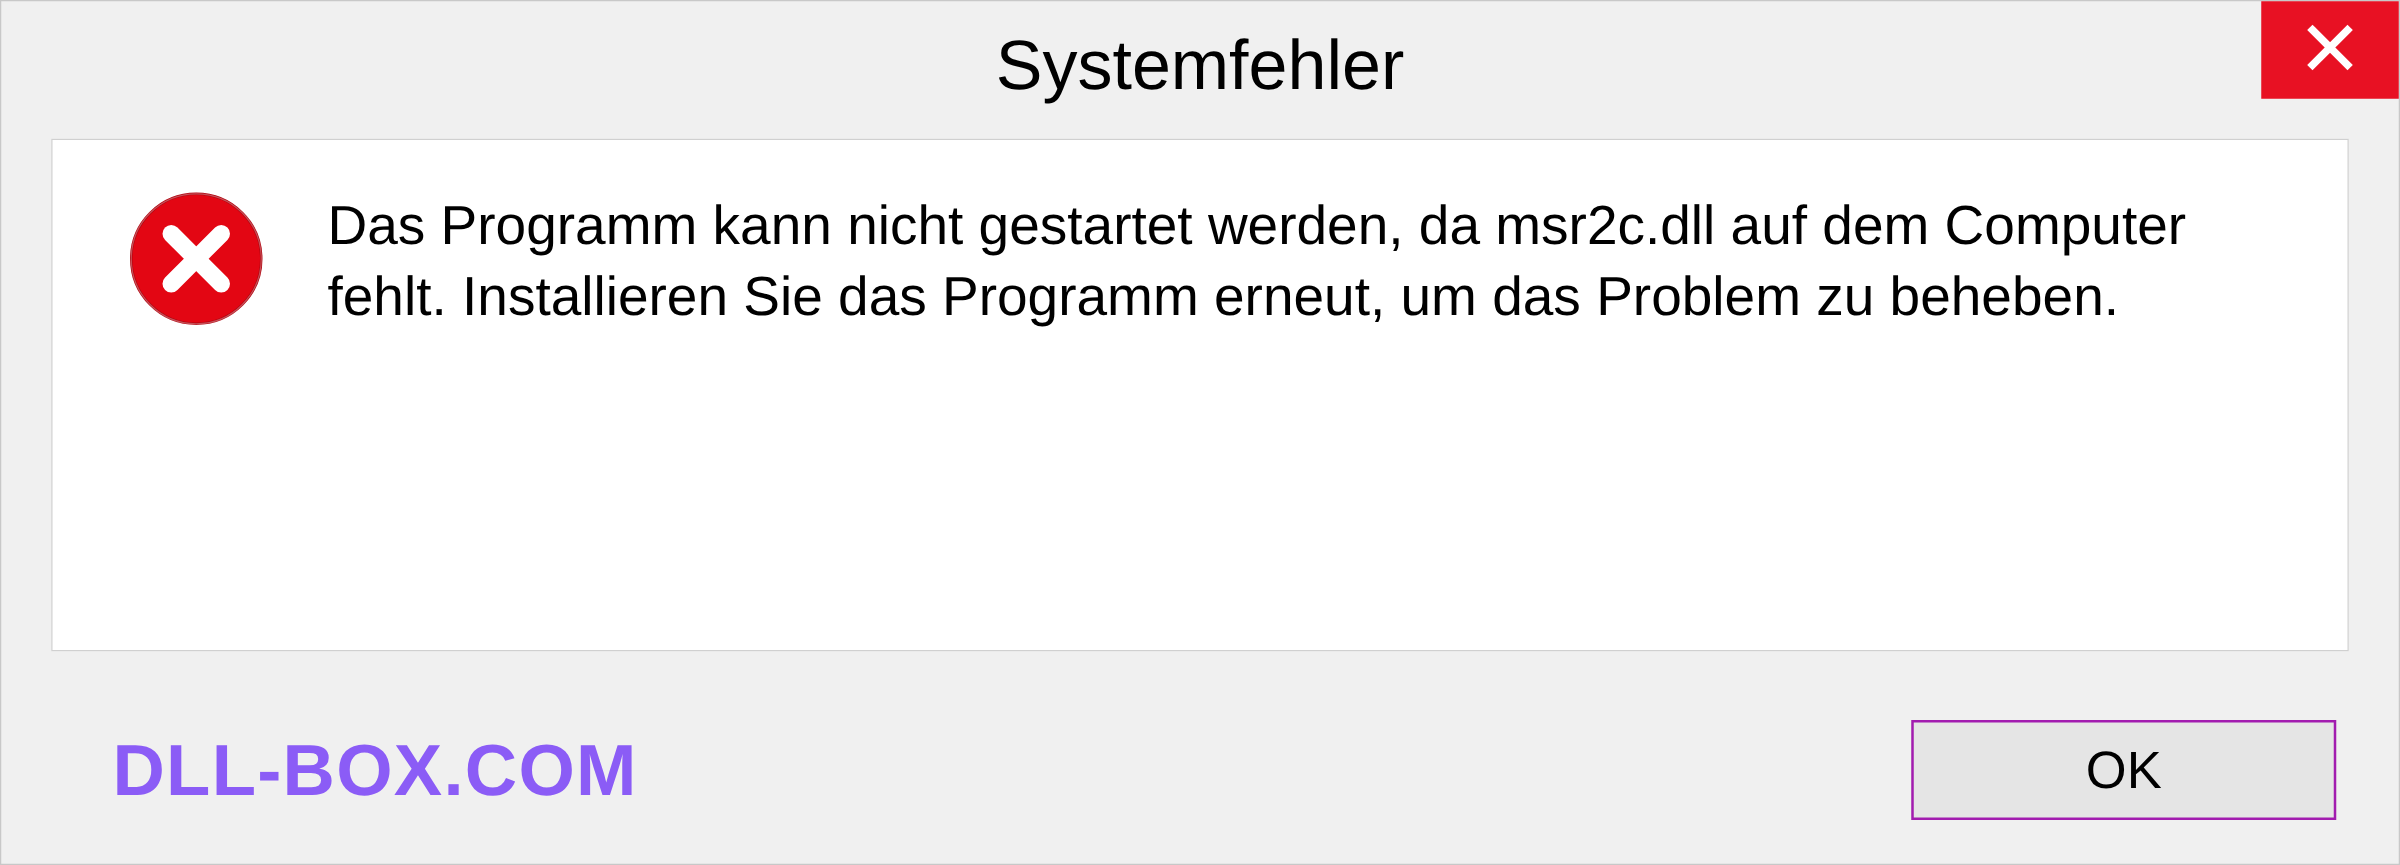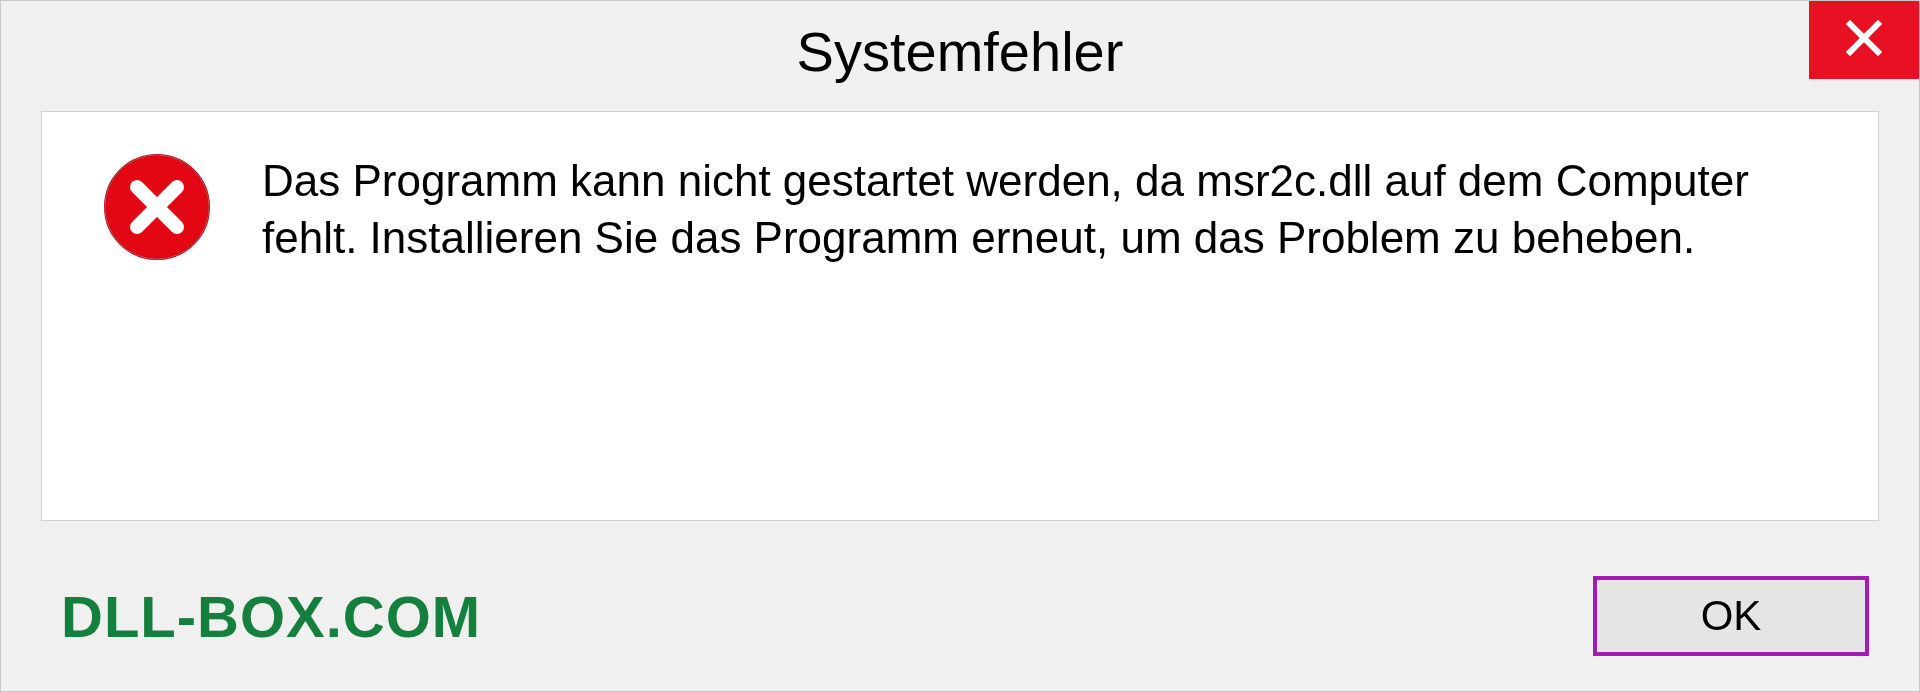--- a/index.html
+++ b/index.html
@@ -83,29 +83,30 @@
     .footer {
       height: 150px;
       display: flex;
       align-items: center;
       justify-content: space-between;
       padding: 0 50px 0 60px;
     }
     .watermark {
       font-size: 58px;
       font-weight: 900;
-      color: #15803d;
+      color: #8b5cf6;
       letter-spacing: 1px;
       font-family: Arial, sans-serif;
+      margin-left: 29px;
     }
     .ok-button {
-      width: 276px;
+      width: 340px;
       height: 80px;
       background: #e5e5e5;
-      border: 4px solid #a21caf;
+      border: 2px solid #a21caf;
       font-size: 42px;
       color: #000;
       cursor: pointer;
       display: flex;
       align-items: center;
       justify-content: center;
       font-family: "Segoe UI", Arial, sans-serif;
     }
   </style>
 </head>

